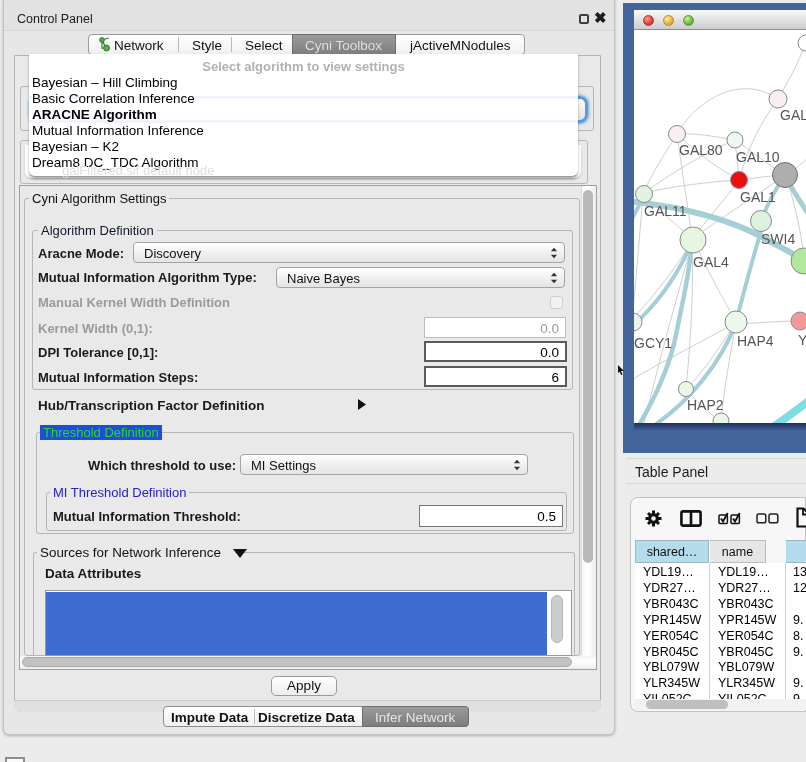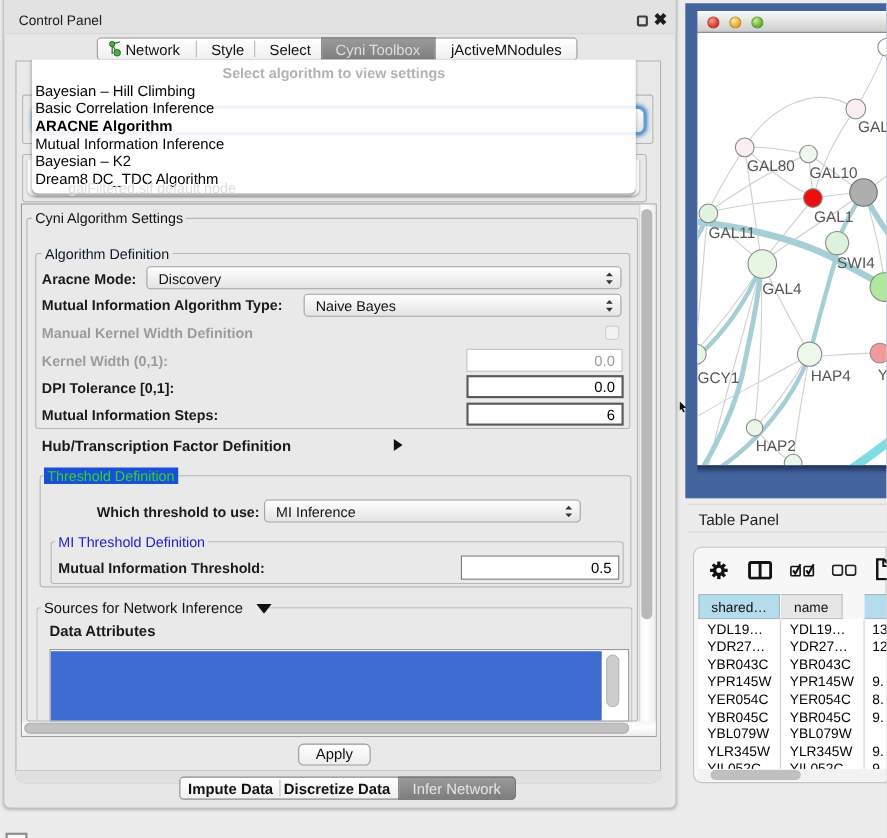--- a/index.html
+++ b/index.html
@@ -103,21 +103,21 @@
 <div class="lbl abs" style="left:38px; top:398px; font-size:13.5px;">Hub/Transcription Factor Definition</div>
 <svg class="abs" style="left:356px; top:398px;" width="12" height="13" viewBox="0 0 12 13">
     <path d="M2 1 L10 6.5 L2 12 Z" fill="#111"></path>
   </svg>
 
 <div class="grp" style="left:36px; top:432px; width:538px; height:102px;">
   <div class="gl" style="left:3px; background:#1d4ed8; color:#2fd42f;">Threshold Definition</div>
 </div>
 <div class="lbl abs" style="left:36px; top:458px; width:200px; text-align:right;">Which threshold to use:</div>
 <div class="combo" style="left:240px; top:454px; width:288px;">
-  <div class="ct">MI Inference</div>
+  <div class="ct">MI Settings</div>
   <svg class="spin" width="9" height="15" viewBox="0 0 9 15">
     <path d="M1 5.5 L4.5 1.5 L8 5.5 Z" fill="#333"></path>
       <path d="M1 9.5 L4.5 13.5 L8 9.5 Z" fill="#333"></path>
   </svg>
 </div>
 <div class="grp" style="left:46px; top:492px; width:521px; height:39px;">
   <div class="gl" style="left:3px; background:#e9e9e9; color:#2222cc;">MI Threshold Definition</div>
 </div>
 <div class="lbl abs" style="left:53px; top:509px;">Mutual Information Threshold:</div>
 <div class="inp" style="left:419px; top:505px; width:144px; height:22px; border:1px solid #787878;">

